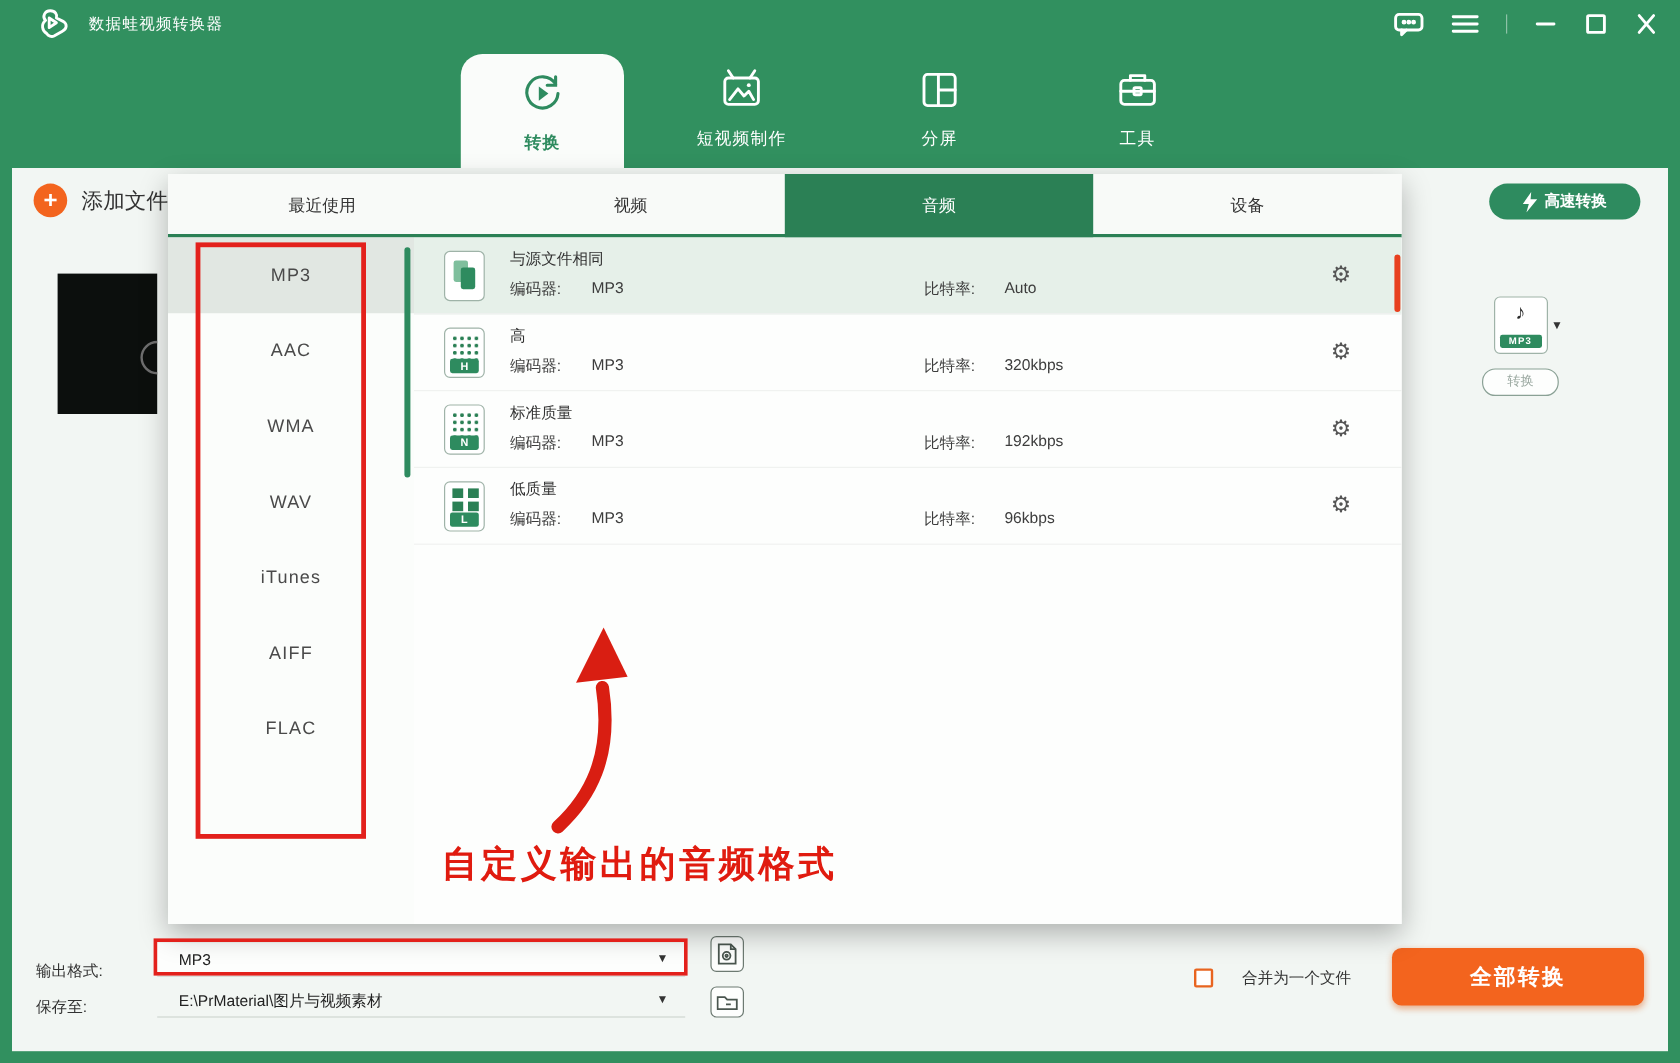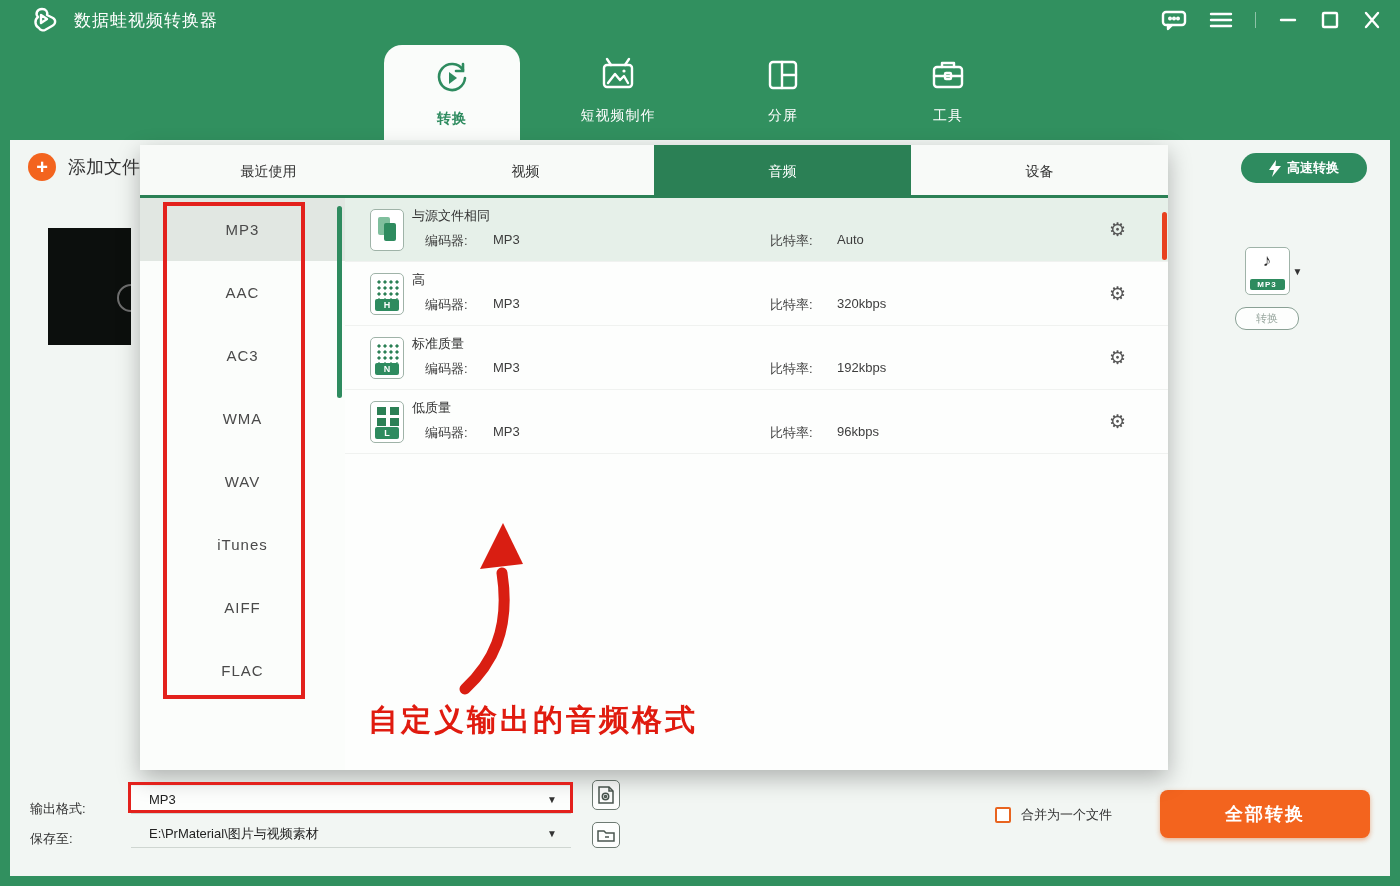--- a/index.html
+++ b/index.html
@@ -2,21 +2,21 @@
 <html><head>
 <meta charset="utf-8">
 <style>
   * { margin:0; padding:0; box-sizing:border-box; }
   html,body { width:1400px; height:886px; }
   body { font-family:"Liberation Sans","DejaVu Sans",sans-serif; background:#31905f; overflow:hidden; position:relative; }
 
   
   .titlebar { position:absolute; left:0; top:0; width:1400px; height:40px; background:#31905f; display:flex; align-items:center; }
   .logo { margin-left:30px; width:30px; height:30px; }
-  .app-title { color:#fff; font-size:17px; margin-left:14px; letter-spacing:1px; }
+  .app-title { color:#fff; font-size:13px; margin-left:14px; letter-spacing:1px; }
   .winctl { position:absolute; right:18px; top:0; height:40px; display:flex; align-items:center; gap:22px; }
   .winctl svg { display:block; }
   .win-sep { width:1px; height:16px; background:rgba(255,255,255,.45); }
 
   
   .navbar { position:absolute; left:0; top:40px; width:1400px; height:100px; background:#31905f; }
   .nav-tab { position:absolute; top:0; height:100px; width:150px; display:flex; flex-direction:column; align-items:center; justify-content:center; gap:12px; color:#fff; cursor:pointer; }
   .nav-tab .nav-label { font-size:14px; letter-spacing:1px; }
   .nav-tab.selected { background:#fafcfa; border-radius:18px 18px 0 0; top:5px; height:95px; color:#2e8b5f; width:136px; }
   .nav-tab.selected .nav-label { color:#2e8b5f; font-weight:bold; }
@@ -38,21 +38,21 @@
   .fmt-note { font-size:17px; color:#2a2a2a; line-height:26px; }
   .fmt-badge { position:absolute; left:4px; right:4px; bottom:4px; background:#2e8b5f; color:#fff; font-size:8px; font-weight:bold; border-radius:2px; padding:1px 0; letter-spacing:1px; }
   .fmt-caret { position:absolute; right:-14px; top:18px; font-size:10px; color:#333; }
   .card-convert { margin:12px auto 0; width:64px; height:23px; border:1px solid #8aa195; border-radius:11px; background:#fdfefd; color:#9aa8a0; font-size:11px; line-height:21px; cursor:pointer; }
 
   
   .bb-label { position:absolute; font-size:13px; color:#333; }
   .dropdown-strip { position:absolute; background:#fdfefd; border-bottom:1px solid #cfd6d1; display:flex; align-items:center; font-size:13px; color:#222; }
   .dd-caret { position:absolute; right:14px; font-size:10px; color:#333; }
   .mini-icon { position:absolute; width:28px; height:28px; border:1px solid #6d7a72; border-radius:5px; background:#fdfefd; display:flex; align-items:center; justify-content:center; }
-  .merge-box { position:absolute; left:985px; top:666px; display:flex; align-items:center; gap:10px; cursor:pointer; }
+  .merge-box { position:absolute; left:985px; top:666px; display:flex; align-items:center; gap:24px; cursor:pointer; }
   .merge-check { width:16px; height:16px; border:2px solid #e8641f; background:#fff; border-radius:2px; }
   .merge-label { font-size:13px; color:#333; }
   .convert-all { position:absolute; left:1150px; top:650px; width:210px; height:48px; background:#f3641e; border-radius:8px; color:#fff; font-size:18px; font-weight:bold; display:flex; align-items:center; justify-content:center; letter-spacing:2px; cursor:pointer; box-shadow:0 2px 5px rgba(220,90,20,.45); }
 
   
   .panel { position:absolute; left:140px; top:145px; width:1028px; height:625px; background:#fdfefd; box-shadow:0 8px 22px rgba(0,0,0,.28); }
   .panel-tabs { position:absolute; left:0; top:0; width:100%; height:53px; background:#f8faf8; border-bottom:3px solid #2b8055; display:flex; }
   .panel-tab { width:257px; height:54px; display:flex; align-items:center; justify-content:center; font-size:14px; color:#333; cursor:pointer; }
   .panel-tab.selected { background:#2b8055; color:#fff; }
 
@@ -69,21 +69,21 @@
   .picon .dots { position:absolute; left:5px; top:5px; width:24px; height:20px;
      background-image:radial-gradient(circle,#2b8055 1.4px,transparent 1.8px); background-size:6px 6px; }
   .picon .blocks { position:absolute; left:6px; top:5px; width:22px; height:20px;
      background-image:linear-gradient(#2b8055,#2b8055),linear-gradient(#2b8055,#2b8055),linear-gradient(#2b8055,#2b8055),linear-gradient(#2b8055,#2b8055);
      background-size:9px 8px; background-position:0 0,13px 0,0 11px,13px 11px; background-repeat:no-repeat; }
   .pbadge { position:absolute; left:4px; right:4px; bottom:3px; background:#2e8b5f; border-radius:2px; color:#fff; font-size:9px; font-weight:bold; text-align:center; padding:1px 0; }
   .pages { position:absolute; left:7px; top:7px; width:20px; height:26px; }
   .pages .pg { position:absolute; width:12px; height:18px; border-radius:2px; }
   .pages .pg.back { left:0; top:0; background:#7fbf9d; }
   .pages .pg.front { left:6px; top:6px; background:#2e8b5f; }
-  .ptitle { position:absolute; left:67px; top:9px; font-size:13px; color:#333; }
+  .ptitle { position:absolute; left:80px; top:9px; font-size:13px; color:#333; }
   .pmeta { position:absolute; top:34px; font-size:13px; color:#3d3d3d; }
   .enc-l { left:80px; } .enc-v { left:148px; }
   .bit-l { left:425px; } .bit-v { left:492px; }
   .gear { position:absolute; right:42px; top:22px; font-size:19px; color:#555; cursor:pointer; line-height:1; }
   .list-scroll { position:absolute; right:1px; top:67px; width:5px; height:48px; border-radius:3px; background:#e8401f; }
 
   
   .anno { position:absolute; z-index:50; }
   .red-box { border:4px solid #e3211c; background:transparent; }
   .anno-text { font-size:30px; font-weight:bold; color:#e01b0f; letter-spacing:3px; }
@@ -222,21 +222,20 @@
   <div class="panel-tabs">
     <div class="panel-tab">最近使用</div>
     <div class="panel-tab">视频</div>
     <div class="panel-tab selected">音频</div>
     <div class="panel-tab">设备</div>
   </div>
 
   <div class="sidebar">
     <div class="side-item selected">MP3</div>
     <div class="side-item">AAC</div>
-    <div class="side-item">AC3</div>
     <div class="side-item">WMA</div>
     <div class="side-item">WAV</div>
     <div class="side-item">iTunes</div>
     <div class="side-item">AIFF</div>
     <div class="side-item">FLAC</div>
   </div>
   <div class="side-scroll"></div>
 
   <div class="plist">
 

